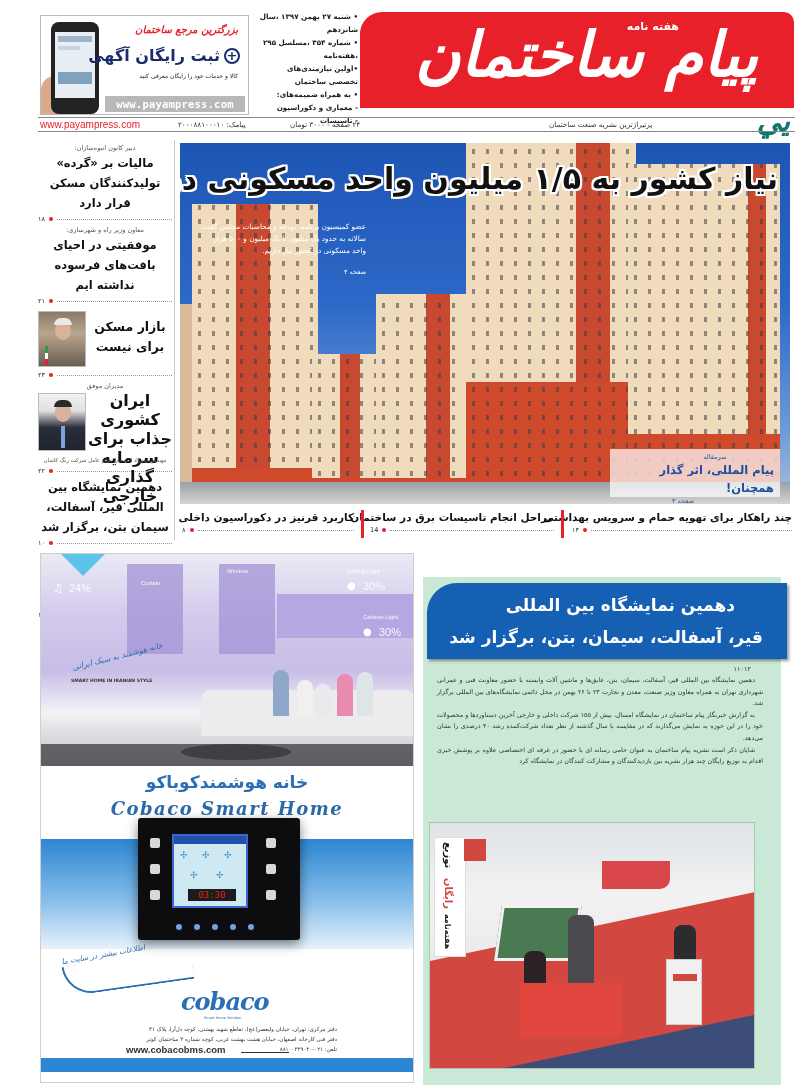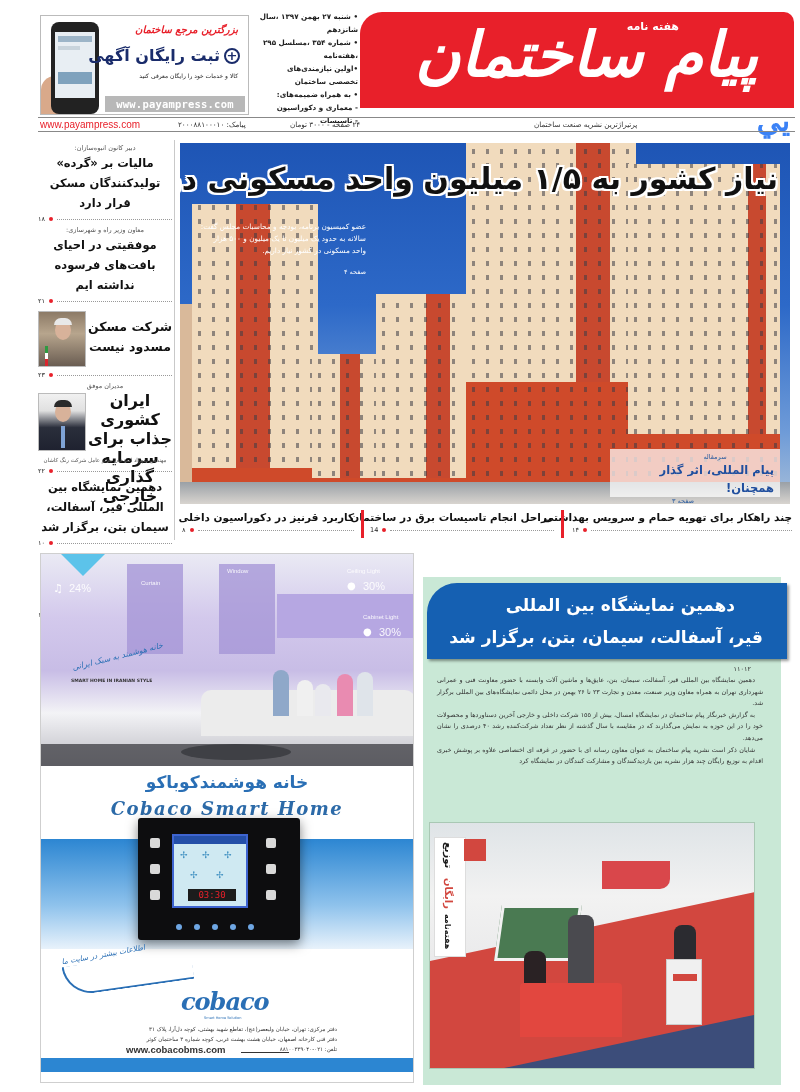--- a/index.html
+++ b/index.html
@@ -14,22 +14,22 @@
   .masthead-logo .logo-title {
     position: absolute; right: 36px; top: 12px;
     font-family: "DejaVu Serif", serif; font-weight: bold; font-size: 62px; color: #fff;
     letter-spacing: -2px; line-height: 1; font-style: italic;
   }
   .masthead-logo .weekly {
     position: absolute; right: 115px; top: 8px; font-size: 11px; font-weight: bold; color: #fff;
   }
   .masthead-red-tail {
     position: absolute; right: 10px; top: 106px; width: 56px; height: 32px;
-    font-family: "DejaVu Serif", serif; font-weight: bold; font-size: 30px; color: #3b82f6;
-    line-height: 1;
+    font-family: "DejaVu Serif", serif; font-weight: bold; font-size: 30px; color: #0f766e;
+    font-style: italic; line-height: 1;
   }
   .masthead-info {
     position: absolute; left: 256px; top: 10px; width: 102px; text-align: right;
     font-size: 7.2px; line-height: 13px; color: #222; font-weight: bold;
   }
 
   
   .top-ad {
     position: absolute; left: 40px; top: 15px; width: 209px; height: 100px;
     border: 1px solid #bbb; background: #fff; overflow: hidden;
@@ -70,21 +70,21 @@
 
   
   .meta-strip {
     position: absolute; left: 38px; top: 117px; width: 757px; height: 15px;
     border-top: 1.5px solid #888; border-bottom: 1.5px solid #888;
     font-size: 7.2px; line-height: 12px;
   }
   .meta-strip .site { position: absolute; left: 2px; top: 1px; color: #e8202a; font-size: 10px; direction: ltr; font-family: "Liberation Sans", sans-serif; }
   .meta-strip .sms { position: absolute; left: 140px; top: 1px; direction: rtl; color: #333; }
   .meta-strip .pages { position: absolute; left: 252px; top: 1px; color: #333; }
-  .meta-strip .slogan { position: absolute; left: 496px; top: 1px; color: #333; }
+  .meta-strip .slogan { position: absolute; left: 511px; top: 1px; color: #333; }
 
   
   .sidebar { position: absolute; left: 38px; top: 143px; width: 134px; }
   .sidebar-vline { position: absolute; left: 174px; top: 140px; width: 1px; height: 400px; background: #c9c9c9; }
   .side-item { position: relative; text-align: center; }
   .side-kicker { font-size: 6.5px; color: #555; text-align: center; line-height: 10px; }
   .side-title { font-size: 11.5px; font-weight: bold; line-height: 20px; color: #111; text-align: center; }
   .side-page {
     display: flex; align-items: center; gap: 4px; direction: ltr; font-size: 6.5px; color: #222; height: 10px; margin: 1px 0 1px;
   }
@@ -283,21 +283,21 @@
         <span class="dot"></span>
         <span class="rule"></span>
       </div>
   </div>
   <div class="side-item" style="height:62px;">
     <div class="side-photo photo-man1" style="top:4px;">
       <div class="face"></div>
         <div class="hair"></div>
         <div class="flag"></div>
     </div>
-    <div class="side-title right-of-photo" style="padding-top:10px; font-size:12.5px;">شرکت مسکن مسدود نیست</div>
+    <div class="side-title right-of-photo" style="padding-top:10px; font-size:12.5px;">بازار مسکن برای نیست</div>
   </div>
   <div class="side-page">
       <span>۲۳</span>
       <span class="dot"></span>
       <span class="rule"></span>
     </div>
   <div class="side-item" style="height:84px;">
     <div class="side-kicker">مدیران موفق</div>
     <div class="side-photo photo-man2" style="top:12px; height:58px;">
       <div class="face"></div>
@@ -478,21 +478,21 @@
 
 <div class="expo">
   <div class="banner">
     <div class="t1">دهمین نمایشگاه بین المللی</div>
     <div class="t2">قیر، آسفالت، سیمان، بتن، برگزار شد</div>
   </div>
   <div class="code">۱۱۰۱۲</div>
   <div class="body">
     <p>دهمین نمایشگاه بین المللی قیر، آسفالت، سیمان، بتن، عایق‌ها و ماشین آلات وابسته با حضور معاونت فنی و عمرانی شهرداری تهران به همراه معاون وزیر صنعت، معدن و تجارت ۲۳ تا ۲۶ بهمن در محل دائمی نمایشگاه‌های بین المللی برگزار شد.</p>
     <p>به گزارش خبرنگار پیام ساختمان در نمایشگاه امسال، بیش از ۱۵۵ شرکت داخلی و خارجی آخرین دستاوردها و محصولات خود را در این حوزه به نمایش می‌گذارند که در مقایسه با سال گذشته از نظر تعداد شرکت‌کننده رشد ۴۰ درصدی را نشان می‌دهد.</p>
-    <p>شایان ذکر است نشریه پیام ساختمان به عنوان معاون رسانه ای با حضور در غرفه ای اختصاصی علاوه بر پوشش خبری اقدام به توزیع رایگان چند هزار نشریه بین بازدیدکنندگان و مشارکت کنندگان در نمایشگاه کرد</p>
+    <p>شایان ذکر است نشریه پیام ساختمان به عنوان حامی رسانه ای با حضور در غرفه ای اختصاصی علاوه بر پوشش خبری اقدام به توزیع رایگان چند هزار نشریه بین بازدیدکنندگان و مشارکت کنندگان در نمایشگاه کرد</p>
   </div>
   <div class="photo">
     <div class="carpet"></div>
     <div class="banner-v">
       <span style="top:4px; color:#1a1a1a;">توزیع</span>
       <span style="top:40px; color:#d2473f;">رایگان</span>
       <span style="top:76px; color:#1a1a1a; font-size:8px;">هفته‌نامه</span>
     </div>
     <div class="red-sq"></div>
     <div class="logo-sign"></div>

